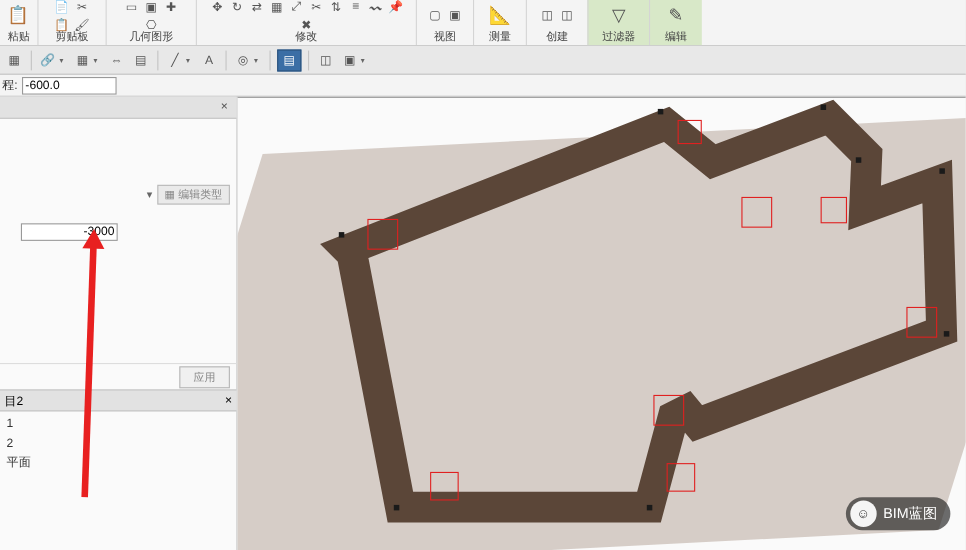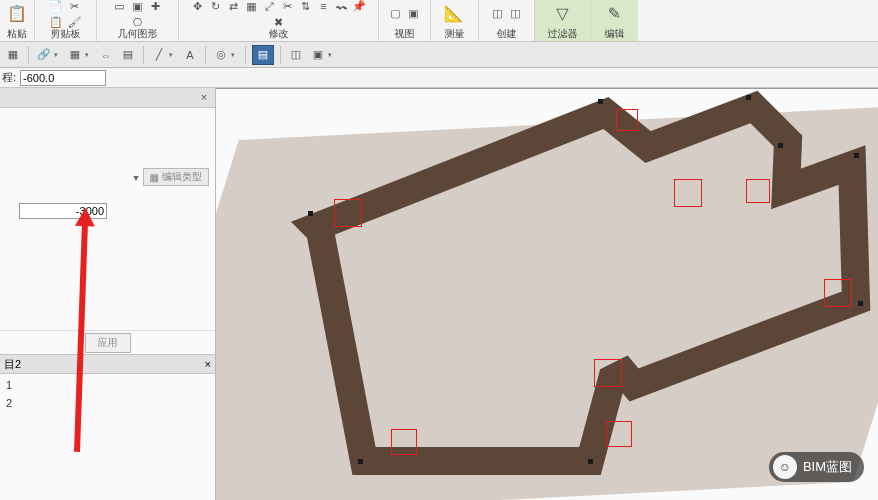--- a/index.html
+++ b/index.html
@@ -58,21 +58,21 @@
   .type-row { height: 22px; display: flex; align-items: center;
               justify-content: flex-end; gap: 4px; padding: 0 6px; margin-top: 58px; }
   .chev { font-size: 10px; color: #666; }
   .edit-type-btn { border: 1px solid #b8b8b8; background: #eaeaea; padding: 1px
                    6px; font-size: 10px; color: #888; cursor: pointer; display:
                    flex; align-items: center; gap: 3px; }
   .val-row { height: 22px; display: flex; align-items: center;
              justify-content: flex-end; padding-right: 108px; margin-top: 12px; }
   .val-row input { width: 88px; height: 16px; text-align: right; font-size: 11px;
                    border: 1px solid #999; padding: 0 2px; }
-  .apply-row { height: 24px; display: flex; justify-content: center;
+  .apply-row { height: 24px; display: flex; justify-content: flex-end;
                padding: 0 6px; margin-top: 108px; border-top: 1px solid #ddd;
                align-items: center; }
   .apply-btn { border: 1px solid #b4b4b4; background: #f0f0f0; padding: 2px 12px;
                font-size: 10px; color: #888; cursor: pointer; }
 
   
   .browser-hdr { height: 20px; background: #e2e2e2;
                  border-top: 1px solid #c4c4c4; border-bottom: 1px solid #c4c4c4;
                  display: flex; align-items: center; justify-content: space-between;
                  padding: 0 4px; font-size: 11px; }
@@ -257,20 +257,21 @@
         <button class="apply-btn">应用</button>
       </div>
 
       <div class="browser-hdr">
         <span>目2</span>
         <span class="x">×</span>
       </div>
       <div class="browser-body">
         <div class="node">1</div>
         <div class="node">2</div>
+        <div class="node">平面</div>
       </div>
     </div>
   </div>
 
   <div class="viewport">
     <div class="ground"></div>
 
     <svg class="wall-svg" viewBox="0 0 660 412">
 
       <path d="M100,138 L390,24 L432,58 L538,18 L572,52 L570,100

